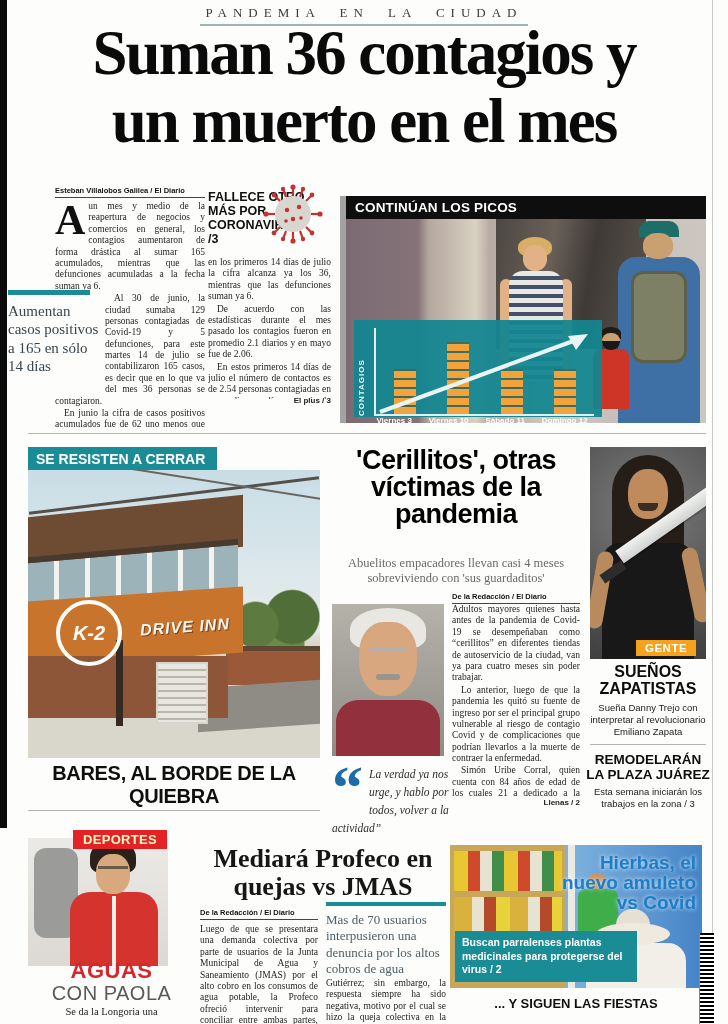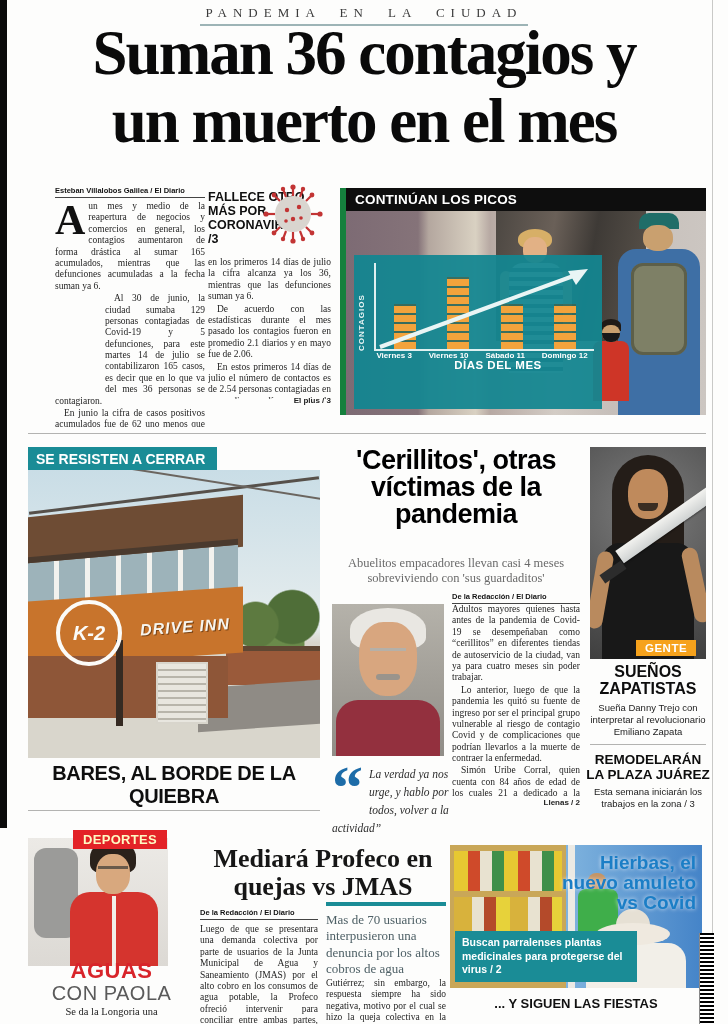--- a/index.html
+++ b/index.html
@@ -29,21 +29,21 @@
   .wrapfloat{float:left;width:50px;height:92px;}
   #pullquote{left:8px;top:290px;width:92px;}
   #pullquote .dash{width:82px;height:5px;background:#1a8c96;margin-bottom:7px;}
   #pullquote .pq-text{font-family:"Liberation Serif",serif;font-size:15px;line-height:1.22;color:#39464e;}
   #fallece{left:208px;top:190px;width:100px;font-weight:bold;font-size:12.5px;line-height:1.12;color:#0f0f0f;}
   #virus-icon{left:262px;top:183px;}
   #lead-col2{left:208px;top:257px;width:123px;height:142px;overflow:hidden;}
   .jumpline{font-size:8px;font-weight:bold;color:#222;text-align:right;}
   #lead-jump{left:208px;top:396px;width:123px;}
   
-  #picos{left:340px;top:188px;width:366px;height:227px;border-left:6px solid #15803d;box-sizing:border-box;}
+  #picos{left:340px;top:196px;width:366px;height:227px;border-left:6px solid #a3a3a3;box-sizing:border-box;}
   #picos-header{height:23px;background:#0e0e0e;color:#fff;font-weight:bold;font-size:13.5px;
      line-height:23px;padding-left:9px;letter-spacing:.2px;}
   #picos-photo{position:relative;width:100%;height:204px;overflow:hidden;
      background:linear-gradient(90deg,#7d6b74 0%,#857379 20%,#b4a79f 23%,#d9d1c2 36%,#b7a9a3 40%,#d3ccc5 58%,#c6bfba 74%,#ccc6c1 100%);}
   .pp{position:absolute;}
   #pp-window{left:150px;top:0;width:150px;height:130px;background:linear-gradient(100deg,#4c4742 0%,#6a6058 35%,#3e3a36 60%,#5b544c 100%);}
   #pp-woman-hair{left:172px;top:18px;width:34px;height:20px;border-radius:50% 50% 40% 40%;background:#d7af67;}
   #pp-woman-face{left:177px;top:26px;width:24px;height:26px;border-radius:45%;background:#e2b185;}
   #pp-woman-top{left:163px;top:52px;width:54px;height:110px;border-radius:14px 14px 0 0;
      background:repeating-linear-gradient(180deg,#e9e7e1 0 5px,#44506b 5px 9px);}
@@ -52,21 +52,21 @@
   #pp-man-cap{left:293px;top:2px;width:40px;height:16px;border-radius:10px 10px 0 0;background:#1f6d68;}
   #pp-man-head{left:297px;top:14px;width:30px;height:26px;border-radius:45%;background:#c9a06f;}
   #pp-man-shirt{left:272px;top:38px;width:82px;height:166px;border-radius:18px 18px 0 0;background:#3e6fa5;}
   #pp-backpack{left:285px;top:52px;width:56px;height:92px;border-radius:12px;background:#7e8066;
      box-shadow:inset 0 0 0 3px rgba(60,62,44,.5);}
   #pp-child-hair{left:255px;top:108px;width:20px;height:12px;border-radius:50% 50% 0 0;background:#1f1a16;}
   #pp-child-face{left:256px;top:114px;width:18px;height:17px;border-radius:45%;background:#c9a06f;}
   #pp-child-mask{left:256px;top:122px;width:18px;height:9px;border-radius:0 0 8px 8px;background:#191919;}
   #pp-child-shirt{left:247px;top:130px;width:36px;height:60px;border-radius:8px 8px 0 0;background:#ce3527;}
   
-  #chart{left:8px;bottom:6px;width:248px;height:154px;background:rgba(19,134,144,.94);position:absolute;}
+  #chart{left:8px;bottom:6px;width:248px;height:97px;background:rgba(19,134,144,.94);position:absolute;}
   #chart-ylabel{position:absolute;left:3px;top:12px;height:84px;color:#eaf5f5;font-weight:bold;font-size:8px;
      writing-mode:vertical-rl;transform:rotate(180deg);letter-spacing:1px;}
   #chart-plot{position:absolute;left:20px;top:8px;width:218px;height:86px;border-left:2px solid #dff0f0;
      border-bottom:2px solid #dff0f0;}
   #chart-bars{position:absolute;left:2px;bottom:0;width:214px;height:84px;display:flex;
      justify-content:space-around;align-items:flex-end;}
   .cbar-col{display:flex;flex-direction:column;align-items:center;justify-content:flex-end;height:84px;}
   .cbar{width:22px;}
   #chart-xlabels{position:absolute;left:14px;top:96px;width:228px;display:flex;justify-content:space-around;}
   .cbar-label{color:#fff;font-weight:bold;font-size:8px;white-space:nowrap;}
@@ -200,20 +200,24 @@
   </div>
   <div class="abs main-head" id="head1">Suman 36 contagios y</div>
   <div class="abs main-head" id="head2">un muerto en el mes</div>
 
   <div class="abs byline" id="lead-byline">Esteban Villalobos Galilea / El Diario</div>
   <div class="abs body-text" id="lead-col1">
     <p class="first"><span class="dropcap">A</span><span>un mes y medio de la reapertura de negocios y comercios en general, los contagios aumentaron de forma drástica al sumar 165 acumulados, mientras que las defunciones acumuladas a la fecha suman ya 6.</span></p>
     <div class="wrapfloat"></div>
     <p>Al 30 de junio, la ciudad sumaba 129 personas contagiadas de Covid-19 y 5 defunciones, para este martes 14 de julio se contabilizaron 165 casos, es decir que en lo que va del mes 36 personas se contagiaron.</p>
     <p>En junio la cifra de casos positivos acumulados fue de 62 uno menos que en mayo cuando se alcanzaron los 63; sin embargo,</p>
+  </div>
+  <div class="abs" id="pullquote">
+    <div class="dash"></div>
+    <div class="pq-text">Aumentan casos positivos a 165 en sólo 14 días</div>
   </div>
   <div class="abs" id="fallece">FALLECE OTRO MÁS POR CORONAVIRUS /3</div>
   <div class="abs" id="virus-icon">
     <svg width="62" height="62" viewBox="0 0 62 62">
       <circle cx="31" cy="31" r="18" fill="#d9d5cf"></circle>
       <g stroke="#c23434" stroke-width="2.2">
         <line x1="31" y1="13" x2="31" y2="4"></line>
           <line x1="31" y1="49" x2="31" y2="58"></line>
         <line x1="13" y1="31" x2="4" y2="31"></line>
           <line x1="49" y1="31" x2="58" y2="31"></line>

